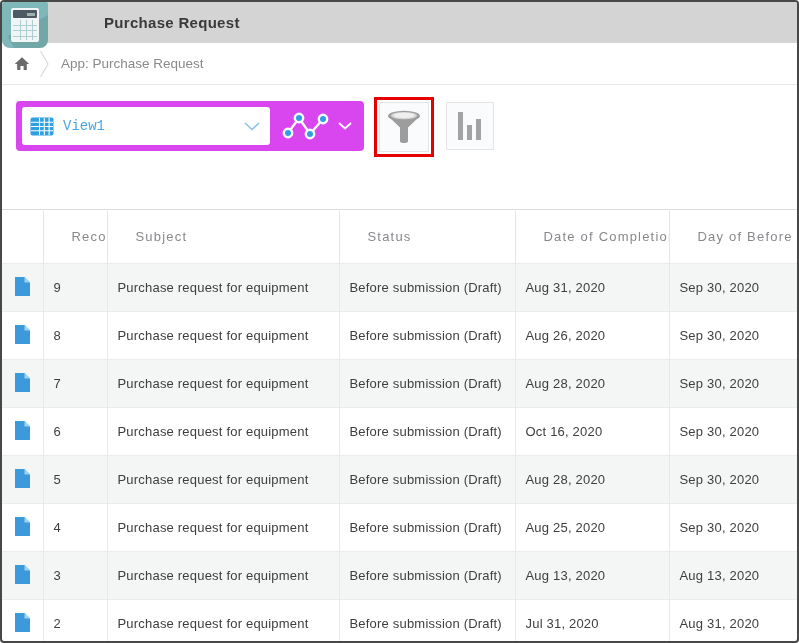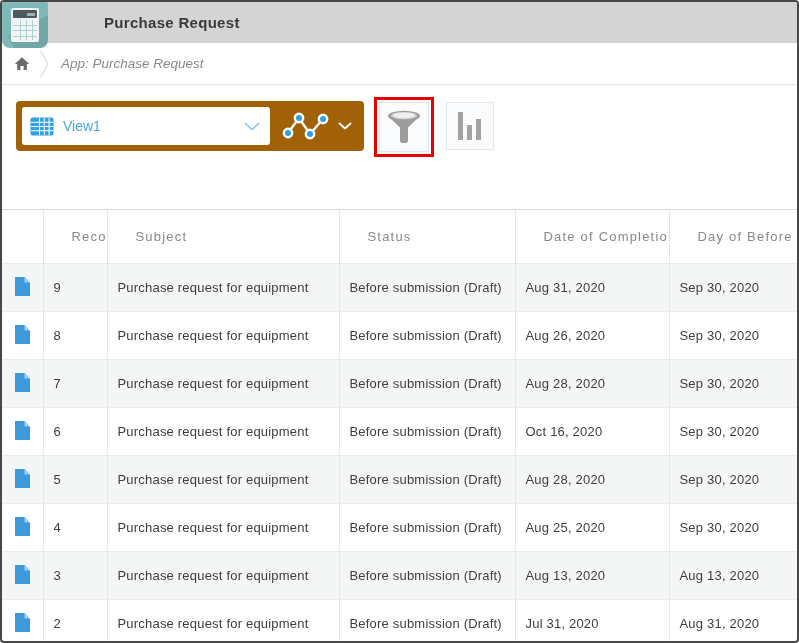--- a/index.html
+++ b/index.html
@@ -43,30 +43,30 @@
   .calc-grid b {
     position:absolute; background:#aecfcf; display:block;
   }
 
   
   .breadcrumb {
     height:42px; display:flex; align-items:center;
     padding-left:12px; border-bottom:1px solid #e6e6e6; background:#fff;
   }
   .crumb-sep { margin-left:8px; }
-  .crumb-text { margin-left:10px; font-size:13.5px; color:#8a8a8a; cursor:pointer;font-style:italic; }
+  .crumb-text { margin-left:10px; font-size:13.5px; color:#8a8a8a; cursor:pointer; }
 
   
   .toolbar {
     display:flex; align-items:flex-start;
     padding:16px 0 52px 14px; background:#fff;
   }
   .view-group {
     display:flex; align-items:center; height:50px;
-    background:#a16207; border-radius:4px; padding:0 8px 0 6px;
+    background:#d946ef; border-radius:4px; padding:0 8px 0 6px;font-family:Liberation Mono, monospace;
   }
   .view-select {
     display:flex; align-items:center; width:248px; height:38px;
     background:#fff; border-radius:3px; padding:0 10px 0 8px; cursor:pointer;
   }
   .view-label { margin-left:9px; font-size:14px; color:#4aa6e2; }
   .view-select .chev { margin-left:auto; }
   .graph-btn {
     display:flex; align-items:center; padding:0 4px 0 12px;
     height:50px; cursor:pointer;

